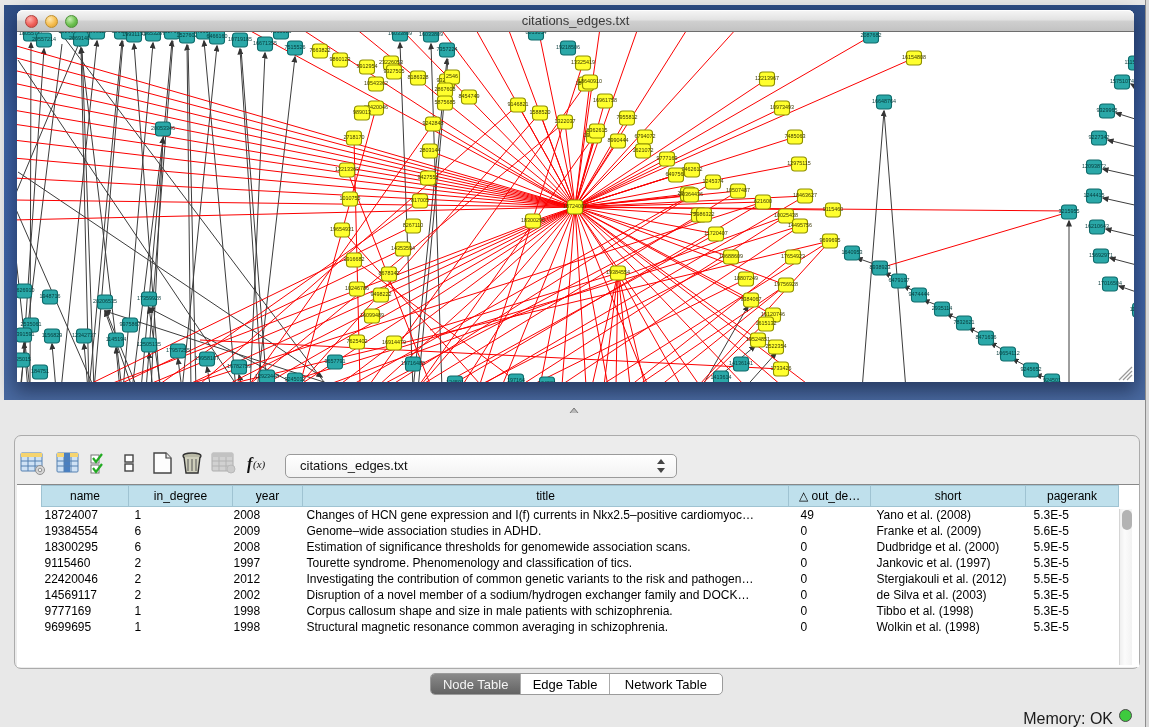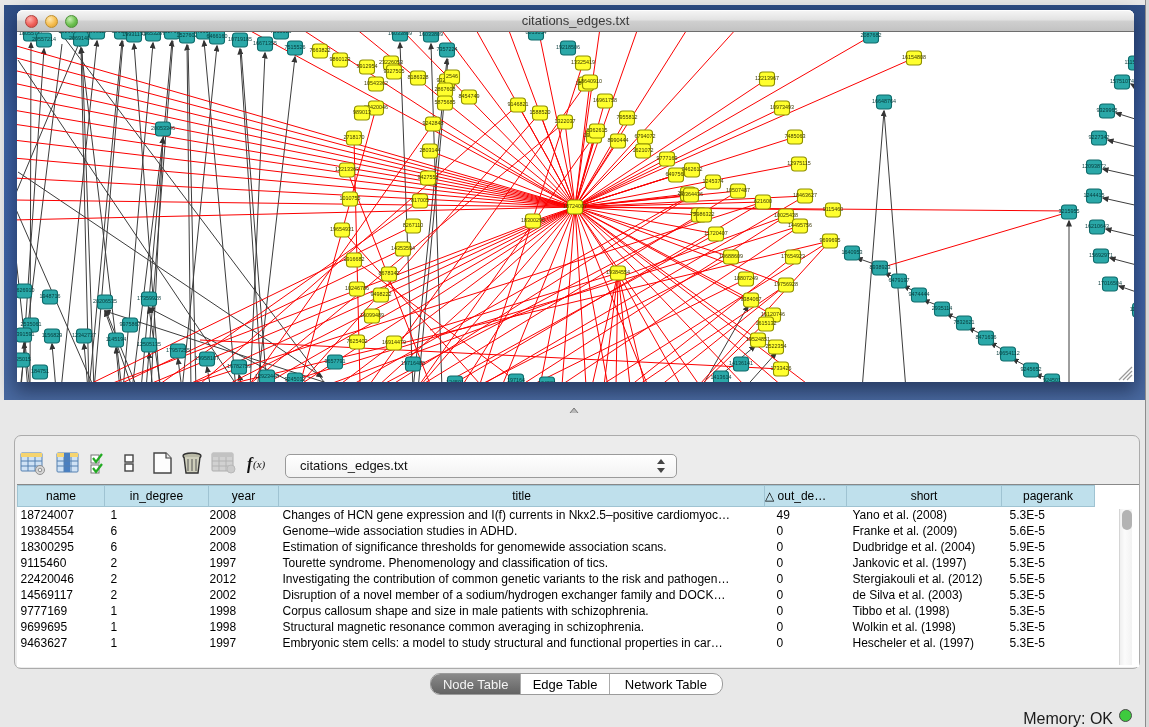--- a/index.html
+++ b/index.html
@@ -8,26 +8,26 @@
 #titlebar .t { text-align:center; font-size:13px; color:#3a3a3a; line-height:21px; }
 .tl { position:absolute; top:5px; width:13px; height:13px; border-radius:50%; }
 #netview { position:absolute; left:0; top:22px; width:1117px; height:350px; overflow:hidden; background:#fff; }
 #tablepanel { position:absolute; left:0; top:400px; width:1149px; height:327px; background:#e8e8e8; }
 #tp-head { position:absolute; left:0; top:2px; width:1149px; height:28px; background:linear-gradient(180deg,#efefef,#e2e2e2); border-top:1px solid #d0d0d0; }
 #tp-head .t { position:absolute; left:10px; top:7px; font-size:13px; color:#2a2a2a; }
 #container { position:absolute; left:14px; top:35px; width:1126px; height:234px; background:#ececec; border:1px solid #ababab; border-radius:7px; }
 #toolbar { position:absolute; left:-2px; top:14px; height:30px; }
 #dropdown { position:absolute; left:270px; top:18px; width:392px; height:24px; background:linear-gradient(180deg,#ffffff,#f2f2f2); border:1px solid #9a9a9a; border-radius:5px; font-size:13px; color:#111; line-height:22px; padding-left:14px; }
 #tbl { position:absolute; left:2px; top:48px; width:1122px; height:183px; background:#fff; overflow:hidden; border-top:1px solid #888; }
-table { border-collapse:collapse; table-layout:fixed; font-size:12px; color:#000; }
+table { border-collapse:collapse; table-layout:fixed; font-size:12px; color:#000;margin-left:24px; }
 th { background:#bfe0ec; border:1px solid #9fc3d2; height:21px; font-weight:normal; font-size:12px; text-align:center; overflow:hidden; white-space:nowrap; }
 td { height:16px; overflow:hidden; white-space:nowrap; font-size:12px; }
 #scrollbar { position:absolute; right:7px; top:24px; width:13px; height:156px; background:linear-gradient(90deg,#efefef,#fbfbfb 40%,#f2f2f2); border-left:1px solid #d5d5d5; }
 #thumb { position:absolute; left:1.5px; top:1px; width:10px; height:20px; background:#b3b3b3; border-radius:5px; }
-#tabs { position:absolute; left:430px; top:273px; width:293px; height:22px; border:1px solid #9b9b9b; border-radius:10px; background:#fff; display:flex; font-size:13px; overflow:hidden; }
+#tabs { position:absolute; left:430px; top:273px; width:293px; height:22px; border:1px solid #9b9b9b; border-radius:5px; background:#fff; display:flex; font-size:13px; overflow:hidden; }
 #tabs div { text-align:center; line-height:21px; border-right:1px solid #aaa; }
 #tabs .sel { background:linear-gradient(180deg,#8a8a8a,#636363); color:#f5f5f5; }
 #memory { position:absolute; right:36px; top:310px; font-size:16px; color:#1a1a1a; }
 #memdot { position:absolute; right:17px; top:309px; width:13px; height:13px; border-radius:50%; background:#3ecb3e; border:1.5px solid #4a4a4a; }
 #rightedge { position:absolute; right:0; top:0; width:4px; height:727px; background:#d8d8d8; border-left:1px solid #8c8c8c; }
 </style></head><body>
 <div id="desktop">
   <div id="netwin">
     <div id="titlebar">
         <div class="t">citations_edges.txt</div>
@@ -613,21 +613,21 @@
       </svg>
     </div>
     <div id="tbl">
       <table>
         <tbody>
             <tr>
           <th style="width:87px">name</th>
               <th style="width:104px">in_degree</th>
               <th style="width:70px">year</th>
           <th style="width:486px">title</th>
-              <th style="width:82px;text-align:left;">△ out_de…</th>
+              <th style="width:82px;text-align:left;padding-left:10px">△ out_de…</th>
           <th style="width:155px">short</th>
               <th style="width:93px">pagerank</th>
         </tr>
         <tr>
               <td style="width:87px;padding-left:3px">18724007</td>
               <td style="width:104px;padding-left:6px">1</td>
               <td style="width:70px;padding-left:1px">2008</td>
               <td style="width:486px;padding-left:4px">Changes of HCN gene expression and I(f) currents in Nkx2.5–positive cardiomyoc…</td>
               <td style="width:82px;padding-left:12px">49</td>
               <td style="width:155px;padding-left:6px">Yano et al. (2008)</td>
@@ -641,21 +641,21 @@
               <td style="width:82px;padding-left:12px">0</td>
               <td style="width:155px;padding-left:6px">Franke et al. (2009)</td>
               <td style="width:93px;padding-left:8px">5.6E-5</td>
             </tr>
 <tr>
               <td style="width:87px;padding-left:3px">18300295</td>
               <td style="width:104px;padding-left:6px">6</td>
               <td style="width:70px;padding-left:1px">2008</td>
               <td style="width:486px;padding-left:4px">Estimation of significance thresholds for genomewide association scans.</td>
               <td style="width:82px;padding-left:12px">0</td>
-              <td style="width:155px;padding-left:6px">Dudbridge et al. (2004)</td>
+              <td style="width:155px;padding-left:6px">Dudbridge et al. (2000)</td>
               <td style="width:93px;padding-left:8px">5.9E-5</td>
             </tr>
 <tr>
               <td style="width:87px;padding-left:3px">9115460</td>
               <td style="width:104px;padding-left:6px">2</td>
               <td style="width:70px;padding-left:1px">1997</td>
               <td style="width:486px;padding-left:4px">Tourette syndrome. Phenomenology and classification of tics.</td>
               <td style="width:82px;padding-left:12px">0</td>
               <td style="width:155px;padding-left:6px">Jankovic et al. (1997)</td>
               <td style="width:93px;padding-left:8px">5.3E-5</td>
@@ -689,29 +689,20 @@
             </tr>
 <tr>
               <td style="width:87px;padding-left:3px">9699695</td>
               <td style="width:104px;padding-left:6px">1</td>
               <td style="width:70px;padding-left:1px">1998</td>
               <td style="width:486px;padding-left:4px">Structural magnetic resonance common averaging in schizophrenia.</td>
               <td style="width:82px;padding-left:12px">0</td>
               <td style="width:155px;padding-left:6px">Wolkin et al. (1998)</td>
               <td style="width:93px;padding-left:8px">5.3E-5</td>
             </tr>
-<tr>
-              <td style="width:87px;padding-left:3px">9463627</td>
-              <td style="width:104px;padding-left:6px">1</td>
-              <td style="width:70px;padding-left:1px">1997</td>
-              <td style="width:486px;padding-left:4px">Embryonic stem cells: a model to study structural and functional properties in car…</td>
-              <td style="width:82px;padding-left:12px">0</td>
-              <td style="width:155px;padding-left:6px">Hescheler et al. (1997)</td>
-              <td style="width:93px;padding-left:8px">5.3E-5</td>
-            </tr>
       </tbody>
         </table>
       <div id="scrollbar">
           <div id="thumb"></div>
         </div>
     </div>
   </div>
   <div id="tabs">
       <div class="sel" style="width:91px">Node Table</div>
       <div style="width:89px">Edge Table</div>

